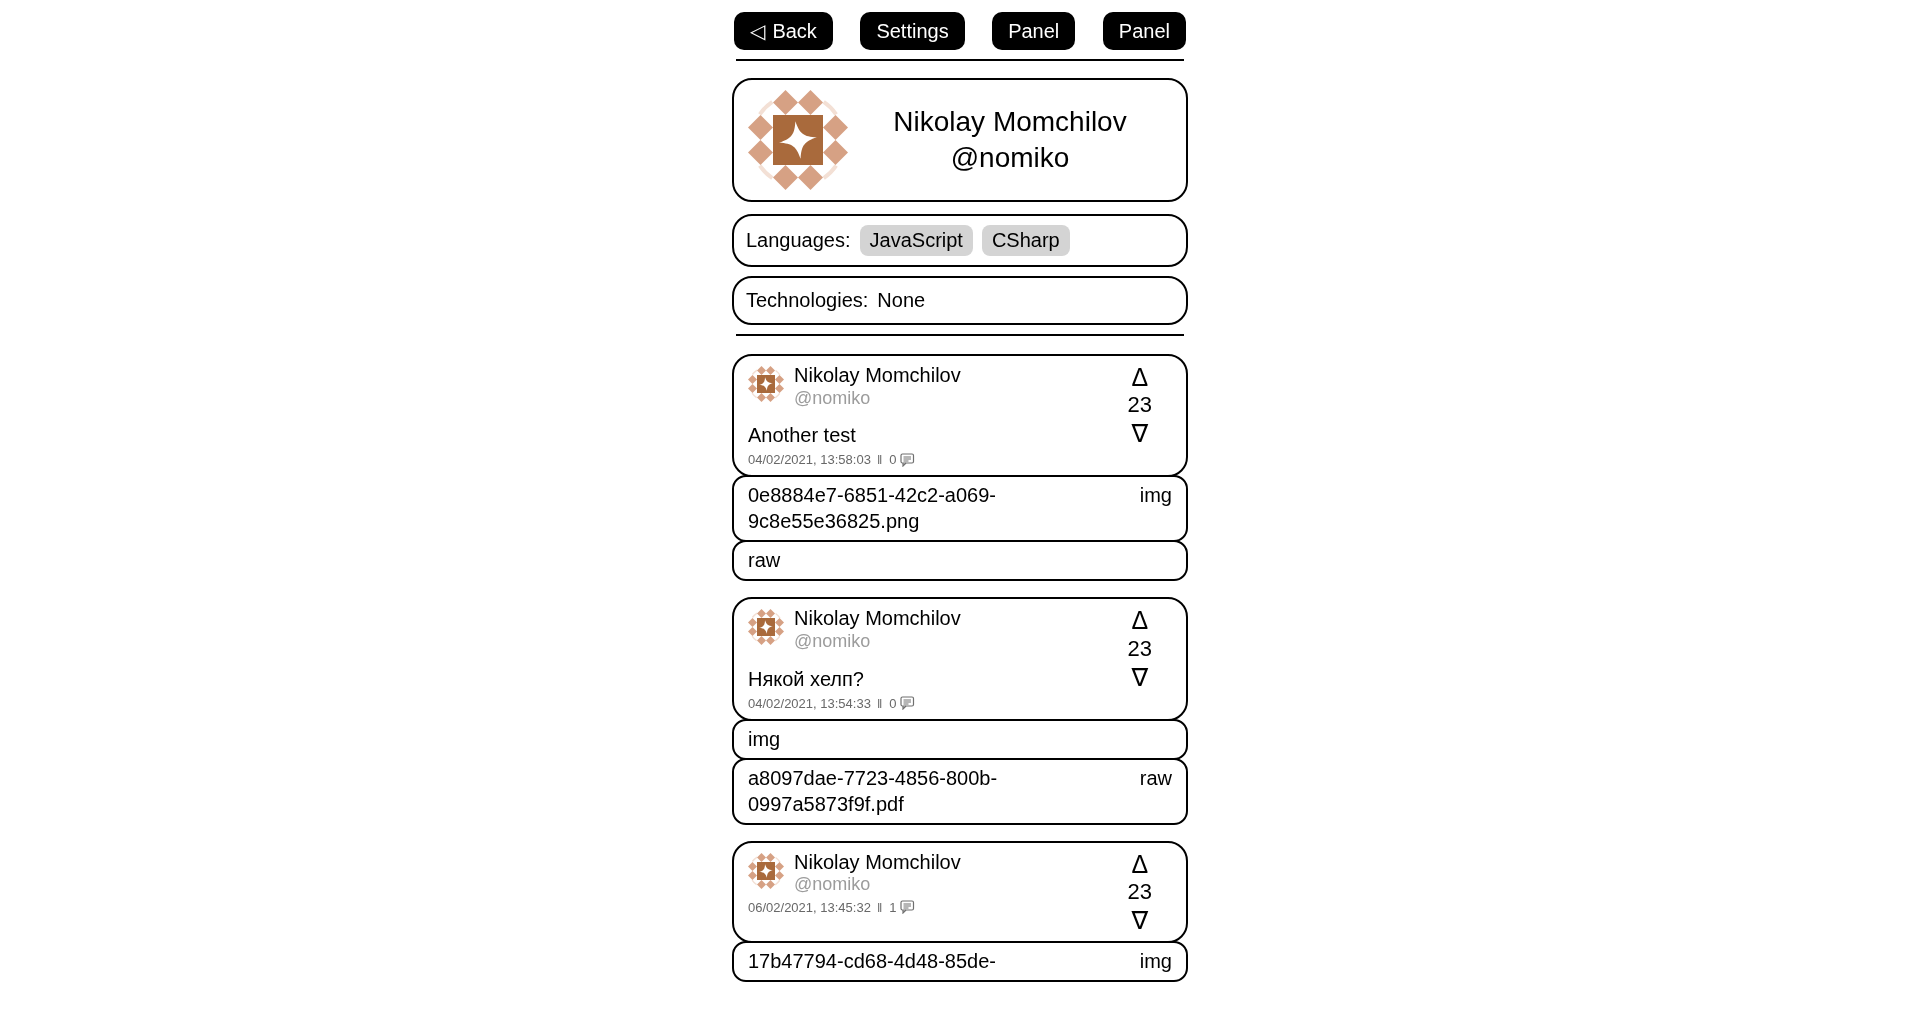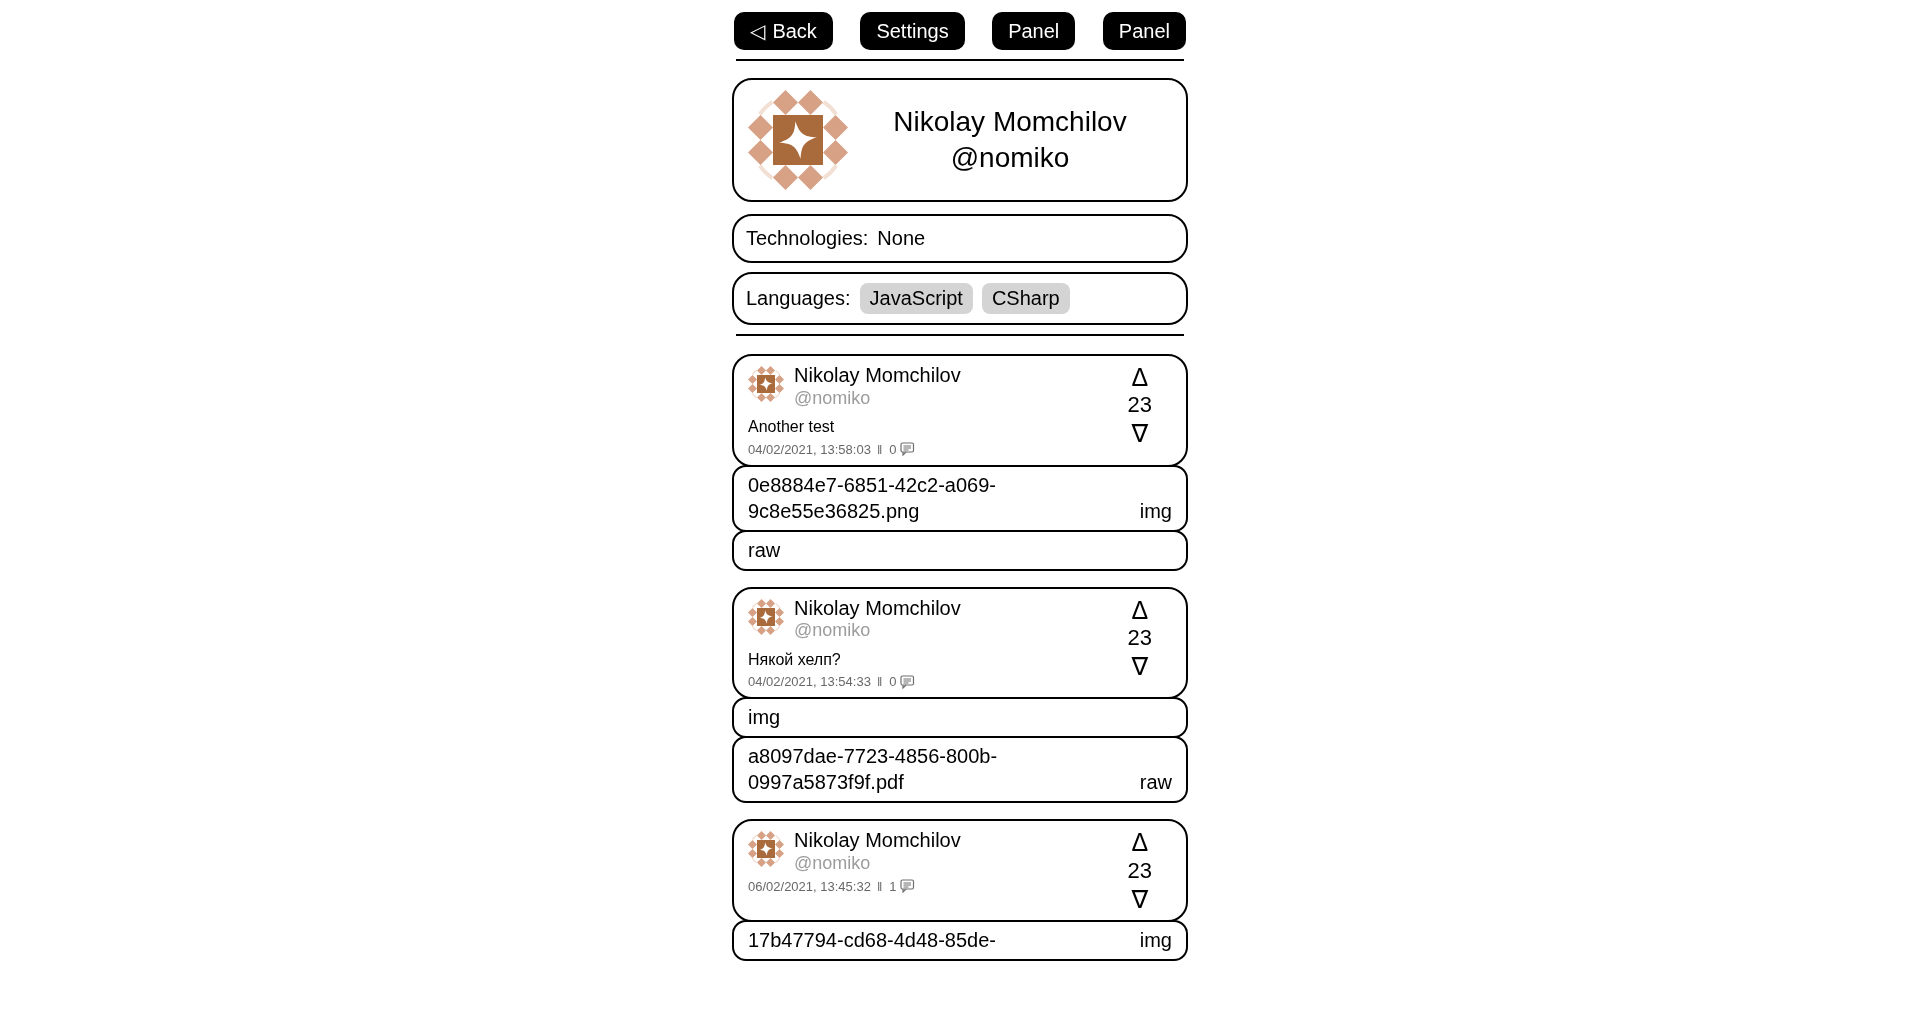--- a/index.html
+++ b/index.html
@@ -92,21 +92,21 @@
     grid-template-columns: 1fr auto;
     padding: 8px 10px 8px 14px;
     position: relative;
     z-index: 2;
     cursor: pointer;
   }
   .post-header { display: flex; gap: 10px; }
   .post-avatar { width: 36px; height: 36px; margin-top: 2px; flex: 0 0 auto; }
   .post-author-name { font-size: 20px; line-height: 1.18; }
   .post-author-handle { font-size: 18px; color: var(--muted_handle, #9c9c9c); line-height: 1.15; }
-  .post-title { font-size: 16px; margin-top: 10px; line-height: 1.15; }
+  .post-title { font-size: 20px; margin-top: 16px; line-height: 1.15; }
   .post-meta {
     margin-top: 5px;
     font-size: 13px;
     color: var(--muted_meta, #686868);
     display: flex;
     align-items: flex-end;
     gap: 6px;
   }
   .meta-sep { letter-spacing: 1px; }
   .meta-comments { display: inline-flex; align-items: center; gap: 3px; }
@@ -128,21 +128,21 @@
 
   
   .attachment {
     border: 2px solid #000;
     border-radius: 14px;
     background: #fff;
     margin-top: -2px;
     padding: 5px 14px 6px 14px;
     display: flex;
     justify-content: space-between;
-    align-items: flex-end;
+    align-items: flex-start;
     font-size: 20px;
     line-height: 1.3;
     cursor: pointer;
   }
   .attachment-name {
     max-width: 300px;
     overflow-wrap: break-word;
   }
   .attachment-type { line-height: 1.3; }
 
@@ -187,28 +187,28 @@
     <svg class="profile-avatar">
         <use href="#identicon"></use>
       </svg>
     <div class="profile-names">
       <div>Nikolay Momchilov</div>
       <div>@nomiko</div>
     </div>
   </div>
 
   <div class="card info-card">
-    <span>Technologies:</span>
-    <span>None</span>
-  </div>
-
-  <div class="card info-card">
     <span>Languages:</span>
     <span class="tag">JavaScript</span>
     <span class="tag">CSharp</span>
+  </div>
+
+  <div class="card info-card">
+    <span>Technologies:</span>
+    <span>None</span>
   </div>
 
   <hr class="divider second">
 
   <div class="post-group">
     <article class="card post-card">
       <div>
         <div class="post-header">
           <svg class="post-avatar">
               <use href="#identicon"></use>

